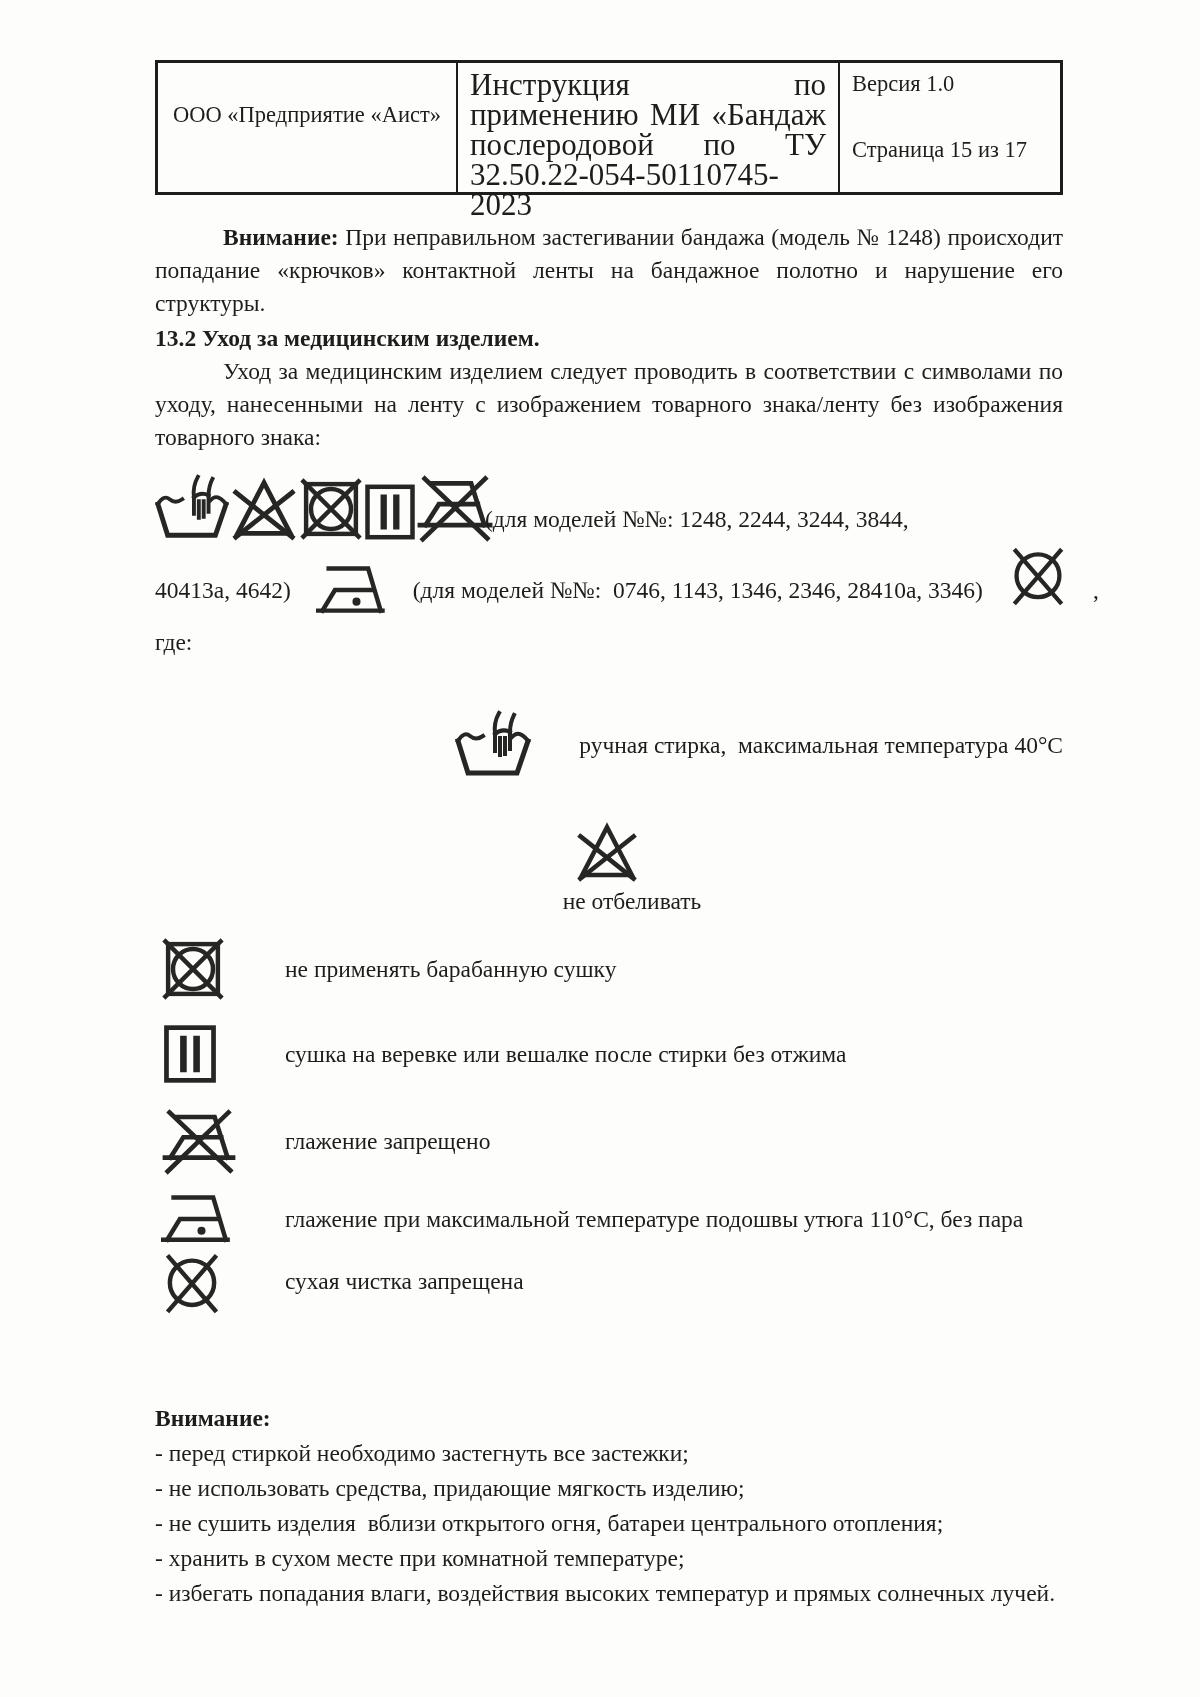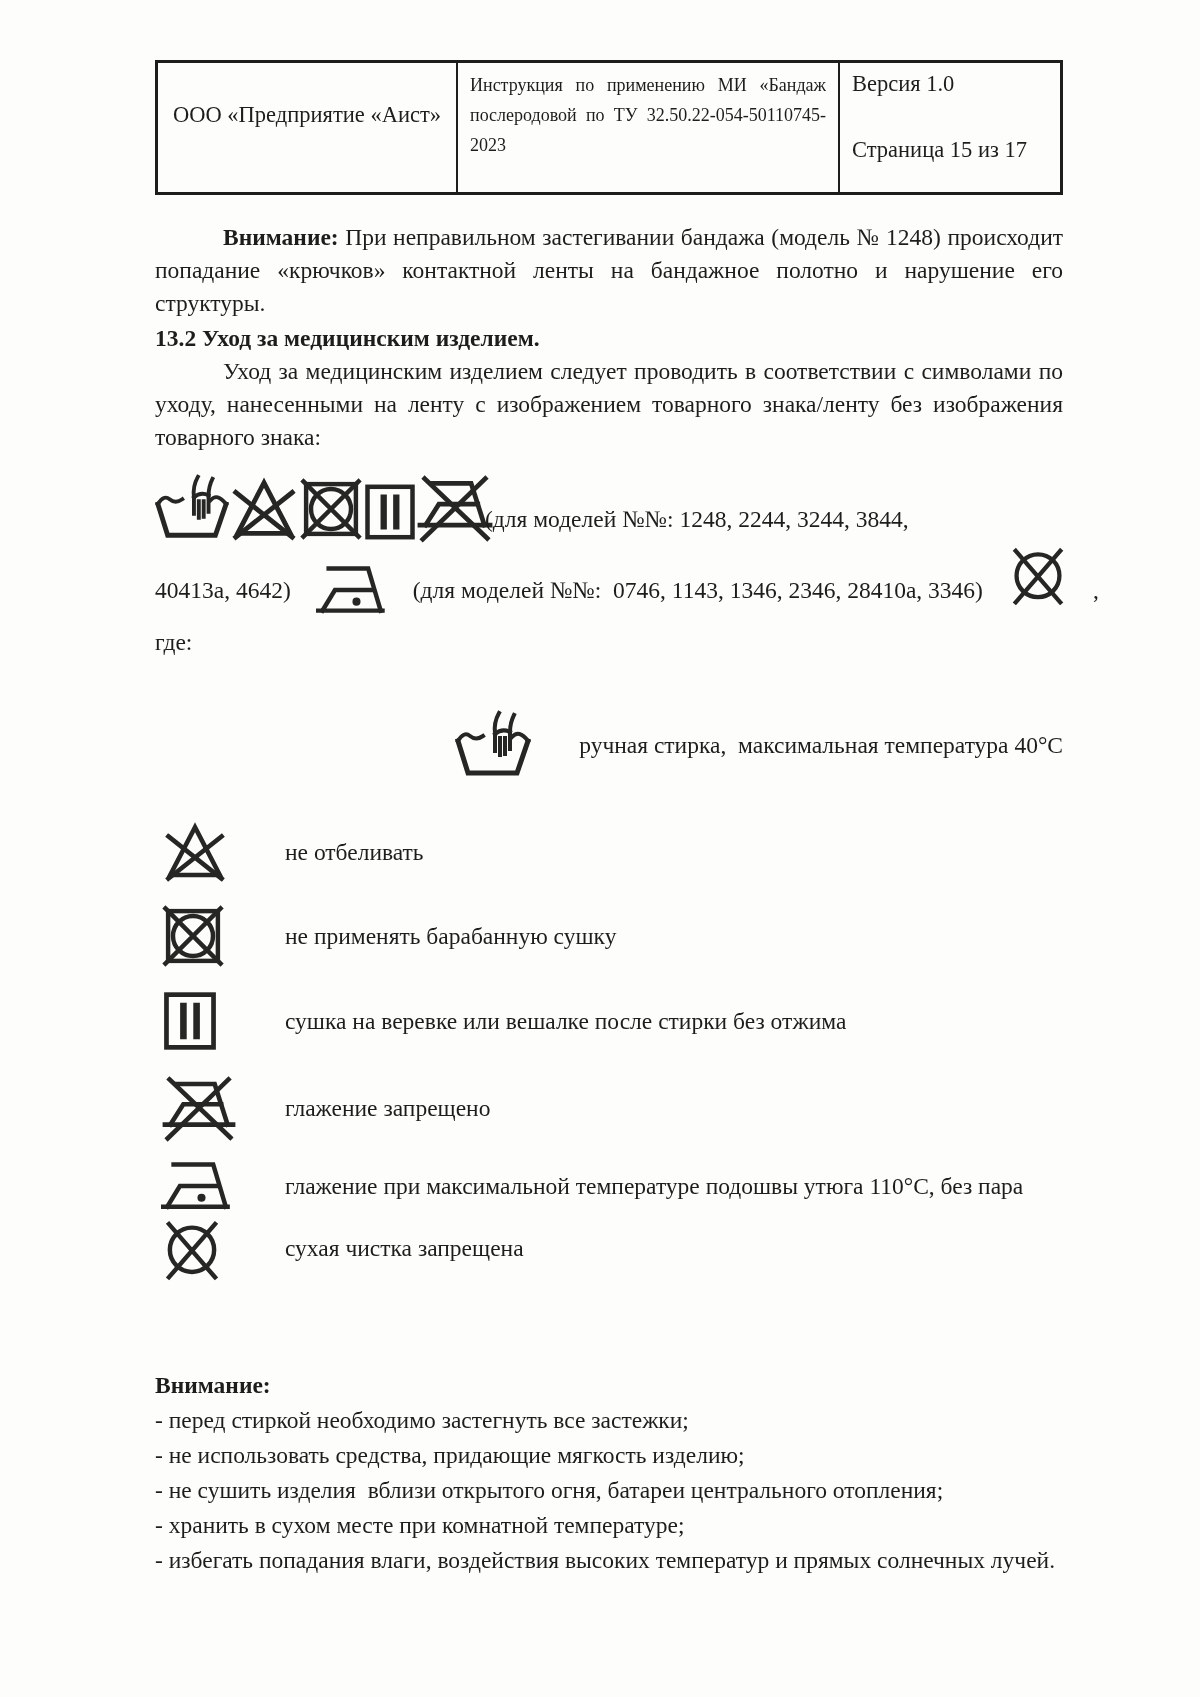--- a/index.html
+++ b/index.html
@@ -29,21 +29,21 @@
     display:flex; align-items:center; justify-content:center;
     padding:0 14px 26px 14px;
     font-size:22.5px;
     border-radius:15px;
   }
   .ht-title {
     width:382px;
     border-left:2.5px solid #1d1d1b;
     padding:7px 12px;
     text-align:justify;
-    font-size:18px; line-height:30px;
+    font-size:31px; line-height:30px;
   }
   .ht-meta {
     flex:1;
     border-left:2.5px solid #1d1d1b;
     display:flex; flex-direction:column; justify-content:space-between;
     padding:7px 12px 28px 12px;
     font-size:22.5px; line-height:28px;
   }
   
   .para { text-align:justify; }
@@ -64,21 +64,21 @@
   }
   .sym-row2 .note { white-space:pre; }
   .raised { transform:translateY(-16px); }
   .where-line { margin-top:4px; }
   
   .care-list { margin-top:48px; }
   .care-item { display:flex; align-items:center; }
   .care-icon-col { width:78px; margin-left:6px; flex:0 0 auto; display:flex; justify-content:flex-start; }
   .care-label { margin-left:46px; white-space:pre-wrap; }
   .ci-1 { margin-bottom:36px;justify-content:flex-end; }
-  .ci-2 { margin-bottom:18px; }
+  .ci-2 { margin-bottom:18px;flex-direction:column; }
   .ci-3 { margin-bottom:20px; }
   .ci-4 { margin-bottom:20px; }
   .ci-5 { margin-bottom:16px; }
   .ci-6 { margin-bottom:2px; }
   
   .attention-block { margin-top:88px; }
   .attention-heading { font-weight:bold; }
   .bullet { white-space:pre-wrap; margin-top:2px; line-height:33px; }
   
   .icon { display:inline-block; line-height:0; }

